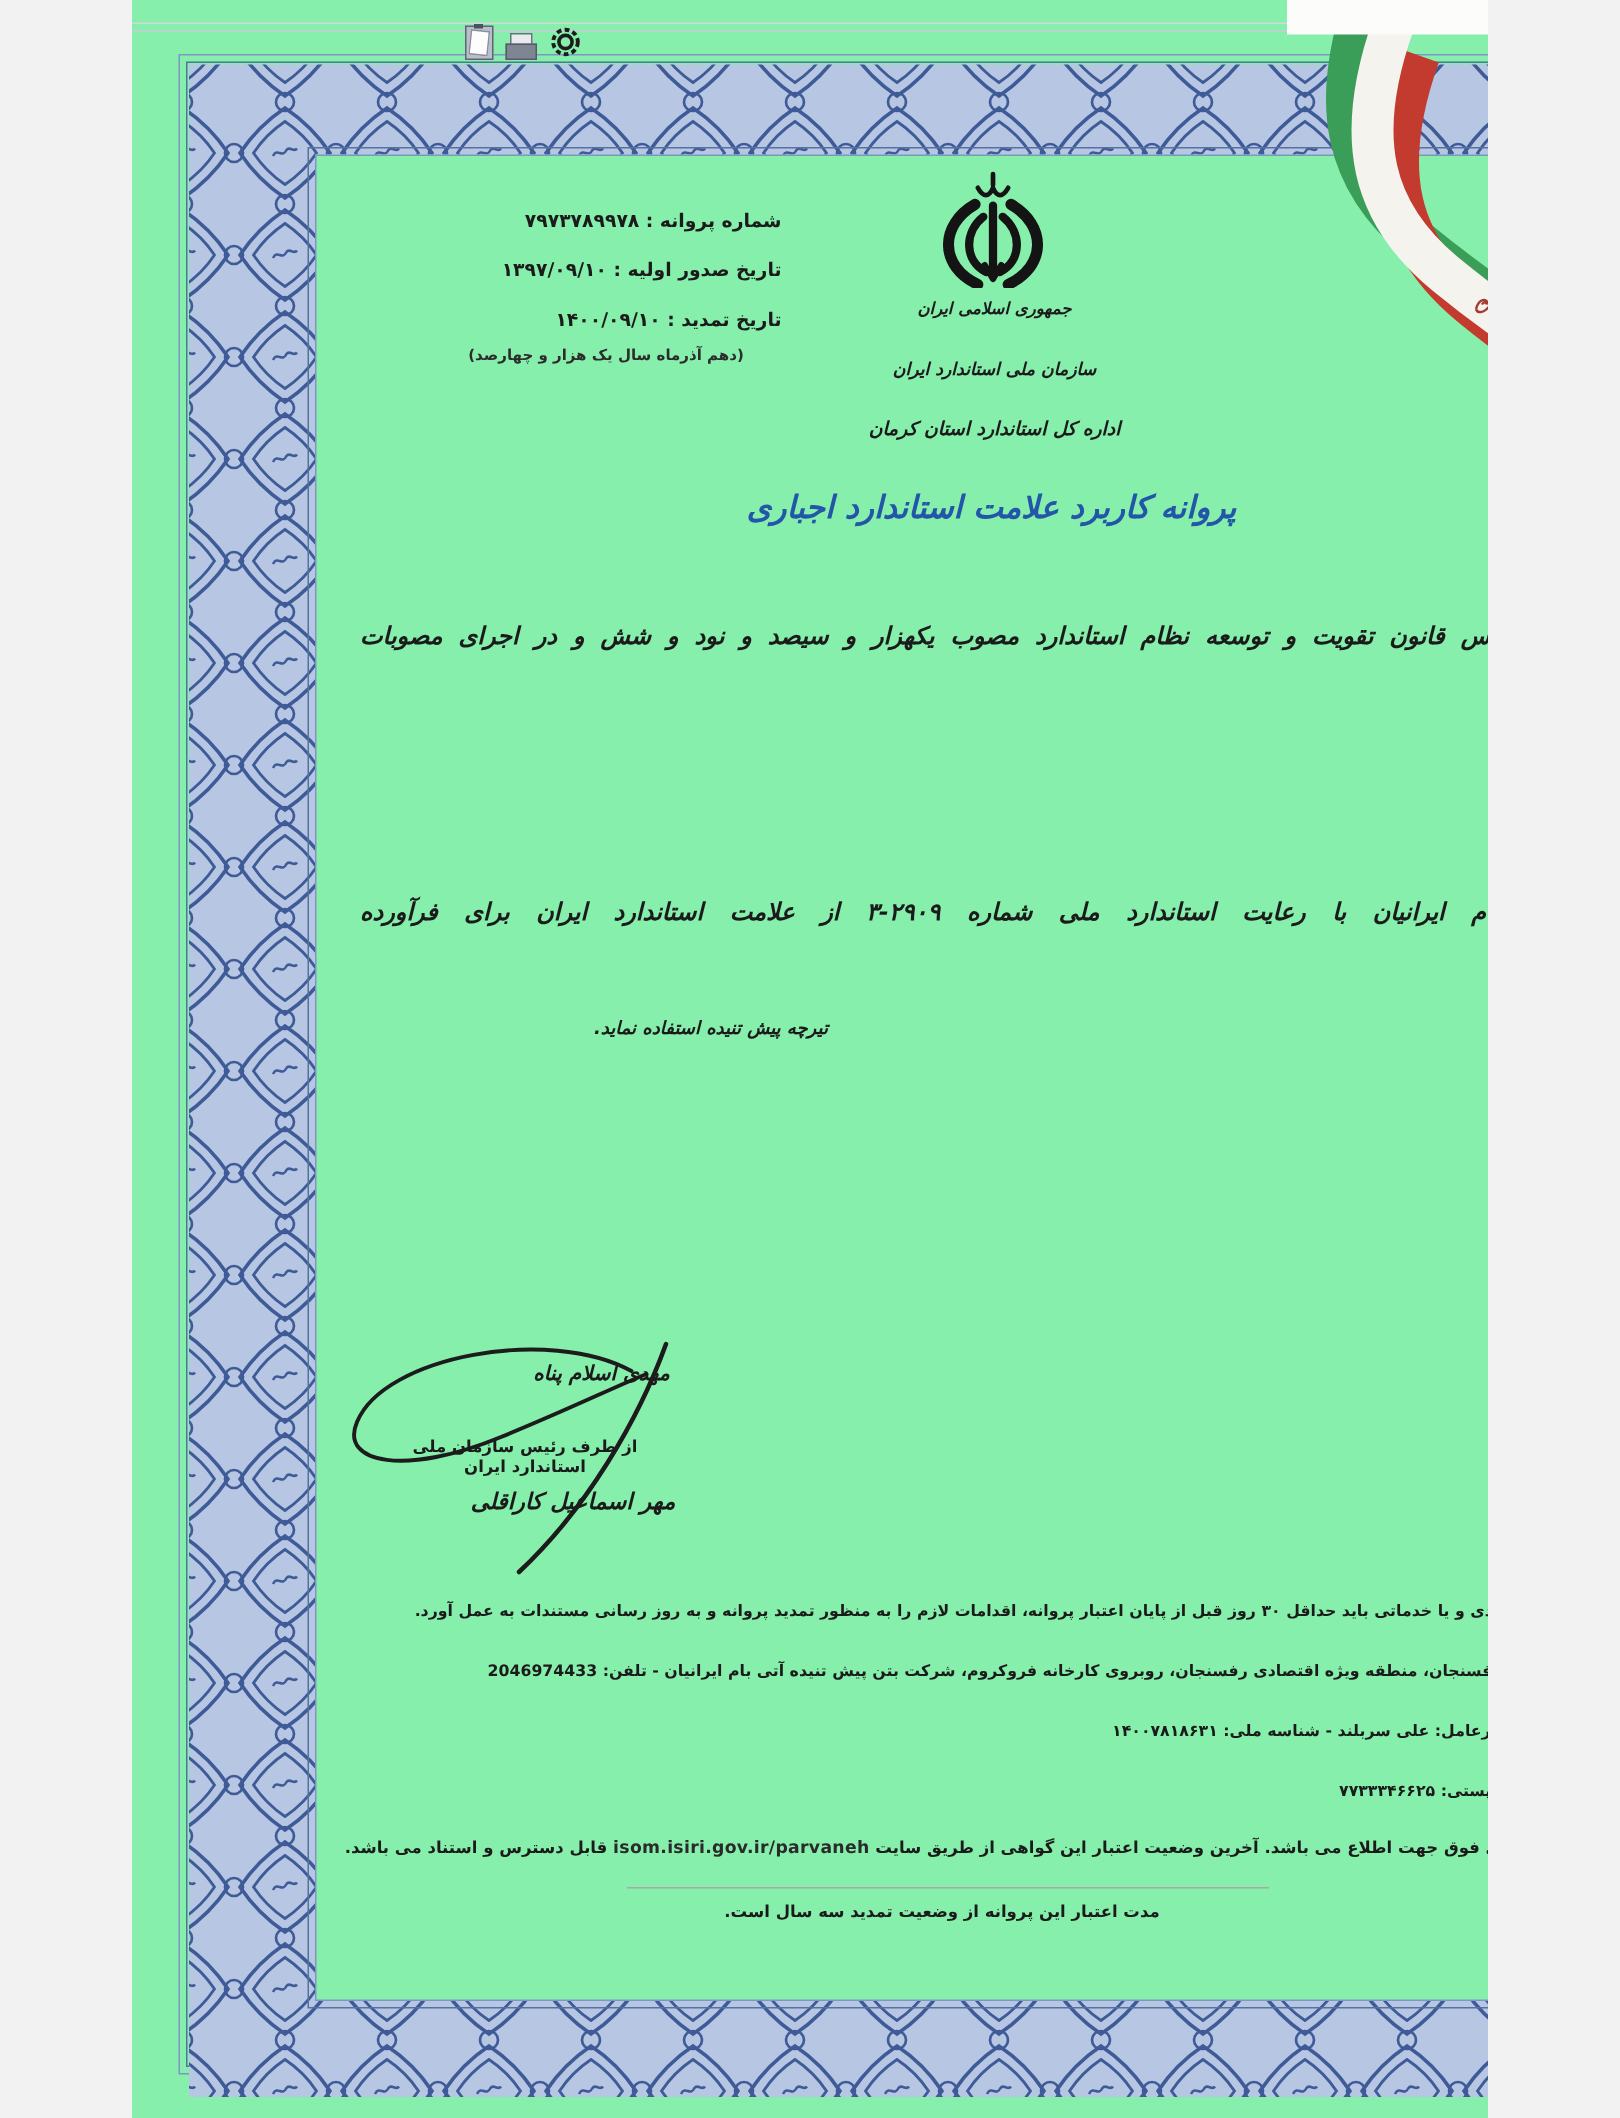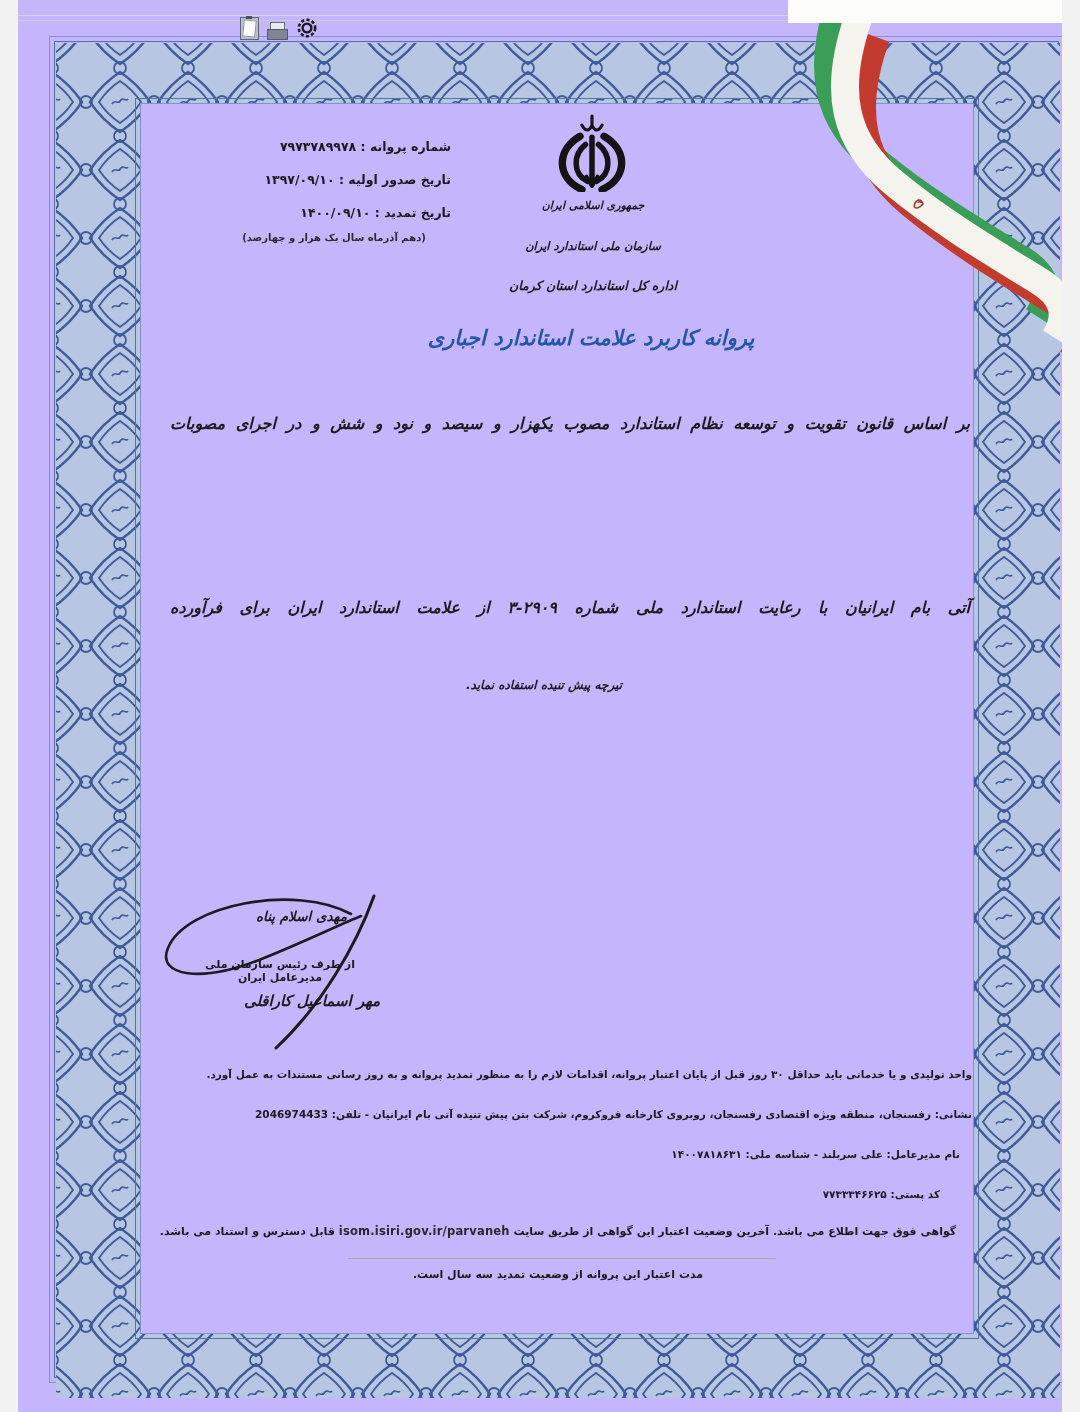--- a/index.html
+++ b/index.html
@@ -1,18 +1,18 @@
 <!DOCTYPE html>
 <html lang="fa"><head>
 <meta charset="utf-8">
 <style>
   html,body{margin:0;padding:0;background:#f2f2f2;}
   .page{
-    position:relative;width:1044px;height:1412px;margin:0 auto;
-    background:#c4b5fd;overflow:hidden;
+    position:relative;width:904px;height:1412px;margin:0 auto;
+    background:#86efac;overflow:hidden;
     font-family:"DejaVu Sans","Liberation Sans",sans-serif;
     color:#1b1b1b;
   }
   .abs{position:absolute;}
   .rtl{direction:rtl;}
   .callig{font-style:italic;font-weight:bold;}
 
   
   .scanline1{left:0;top:15px;width:100%;height:1px;background:#d6d6d6;}
   .scanline2{left:0;top:20px;width:100%;height:1px;background:#c7ccd6;}
@@ -42,21 +42,21 @@
   .hdr .org{font-size:11.5px;}
   .hdr .office{font-size:12.5px;}
 
   .title{left:300px;top:326px;width:546px;text-align:center;font-size:21px;color:#2356a8;letter-spacing:.3px;}
 
   .bodyline{left:152px;width:800px;font-size:16px;direction:rtl;text-align:justify;text-align-last:justify;white-space:nowrap;}
   .l1{top:414px;} .l2{top:506px;} .l3{top:598px;}
   .l4{top:678px;right:440px;left:auto;width:auto;font-size:12px;direction:rtl;text-align:right;text-align-last:auto;white-space:nowrap;}
 
   .sig-swoosh{left:128px;top:876px;width:320px;height:200px;z-index:2;}
-  .sig-name{left:238px;top:908px;width:150px;text-align:left;font-size:13.5px;z-index:3;}
+  .sig-name{left:238px;top:908px;width:150px;text-align:center;font-size:13.5px;z-index:3;}
   .sig-behalf{left:162px;top:958px;width:200px;text-align:center;font-size:11px;font-weight:bold;z-index:3;}
   .sig-signer{left:200px;top:992px;width:140px;text-align:center;font-size:15px;z-index:3;margin-left:24px;}
 
   .footer{left:404px;top:1054px;width:550px;direction:rtl;text-align:right;font-size:10.5px;font-weight:bold;line-height:40px;}
   .footer div{white-space:nowrap;}
   .f3{padding-right:12px;}
   .f4{padding-right:32px;}
 
   .legal1{left:140px;top:1224px;width:800px;text-align:center;direction:rtl;font-size:11px;font-weight:bold;}
   .legal1 .url{direction:ltr;unicode-bidi:embed;font-size:11.5px;color:#2a2a2a;letter-spacing:.2px;margin-top:36px;}
@@ -160,21 +160,21 @@
   <div class="abs content bodyline l3 callig">آتی بام ایرانیان با رعایت استاندارد ملی شماره ۲۹۰۹-۳ از علامت استاندارد ایران برای فرآورده</div>
   <div class="abs content l4 callig">تیرچه پیش تنیده استفاده نماید.</div>
 
   <svg class="abs sig-swoosh" viewBox="0 0 320 200" xmlns="http://www.w3.org/2000/svg">
     <g fill="none" stroke="#1c1c1c" stroke-linecap="round">
       <path d="M 205,38 C 150,8 40,28 22,72 C 10,100 55,108 118,82 C 160,65 195,48 215,40" stroke-width="2.6"></path>
       <path d="M 228,20 C 210,70 175,130 130,172" stroke-width="3"></path>
     </g>
   </svg>
   <div class="abs content sig-name rtl callig">مهدی اسلام پناه</div>
-  <div class="abs content sig-behalf rtl">از طرف رئیس سازمان ملی مدیرعامل ایران</div>
+  <div class="abs content sig-behalf rtl">از طرف رئیس سازمان ملی استاندارد ایران</div>
   <div class="abs content sig-signer rtl callig">مهر اسماعیل کاراقلی</div>
 
   <div class="abs content footer">
     <div class="f1">واحد تولیدی و یا خدماتی باید حداقل ۳۰ روز قبل از پایان اعتبار پروانه، اقدامات لازم را به منظور تمدید پروانه و به روز رسانی مستندات به عمل آورد.</div>
     <div class="f2">نشانی: رفسنجان، منطقه ویژه اقتصادی رفسنجان، روبروی کارخانه فروکروم، شرکت بتن پیش تنیده آتی بام ایرانیان - تلفن: 2046974433</div>
     <div class="f3">نام مدیرعامل: علی سربلند - شناسه ملی: ۱۴۰۰۷۸۱۸۶۳۱</div>
     <div class="f4">کد پستی: ۷۷۳۳۳۴۶۶۲۵</div>
   </div>
 
   <div class="abs content legal1">

